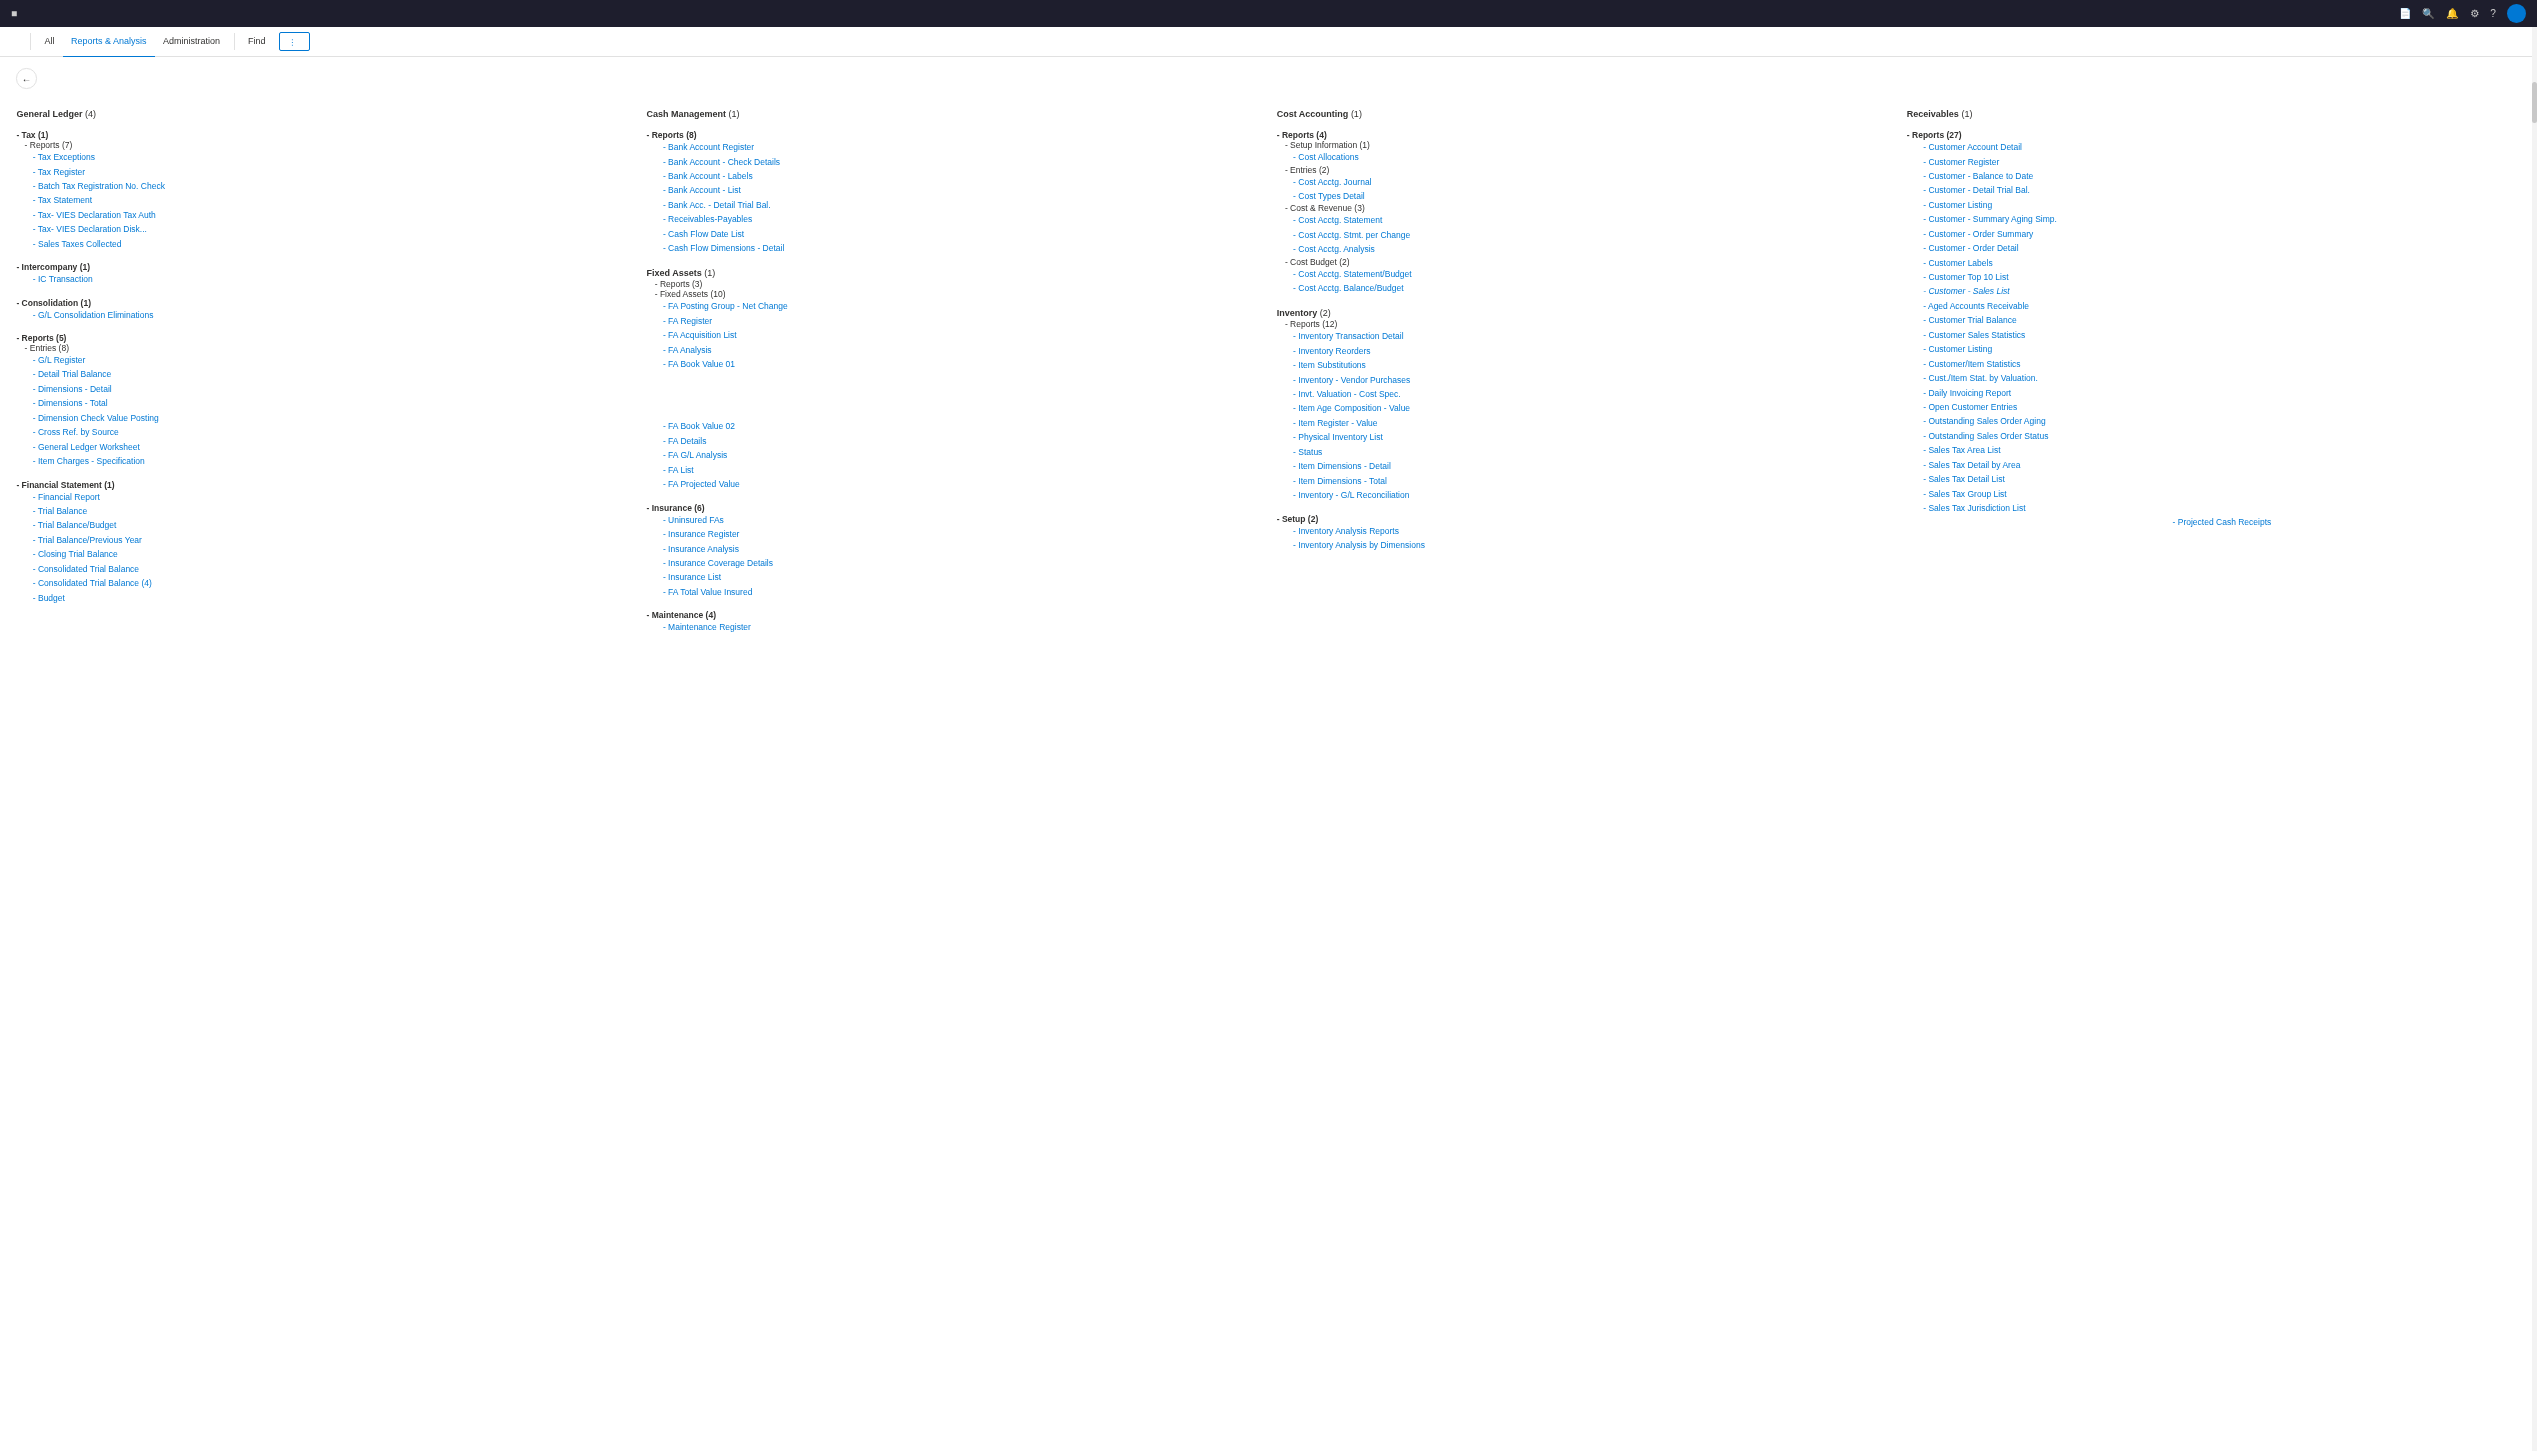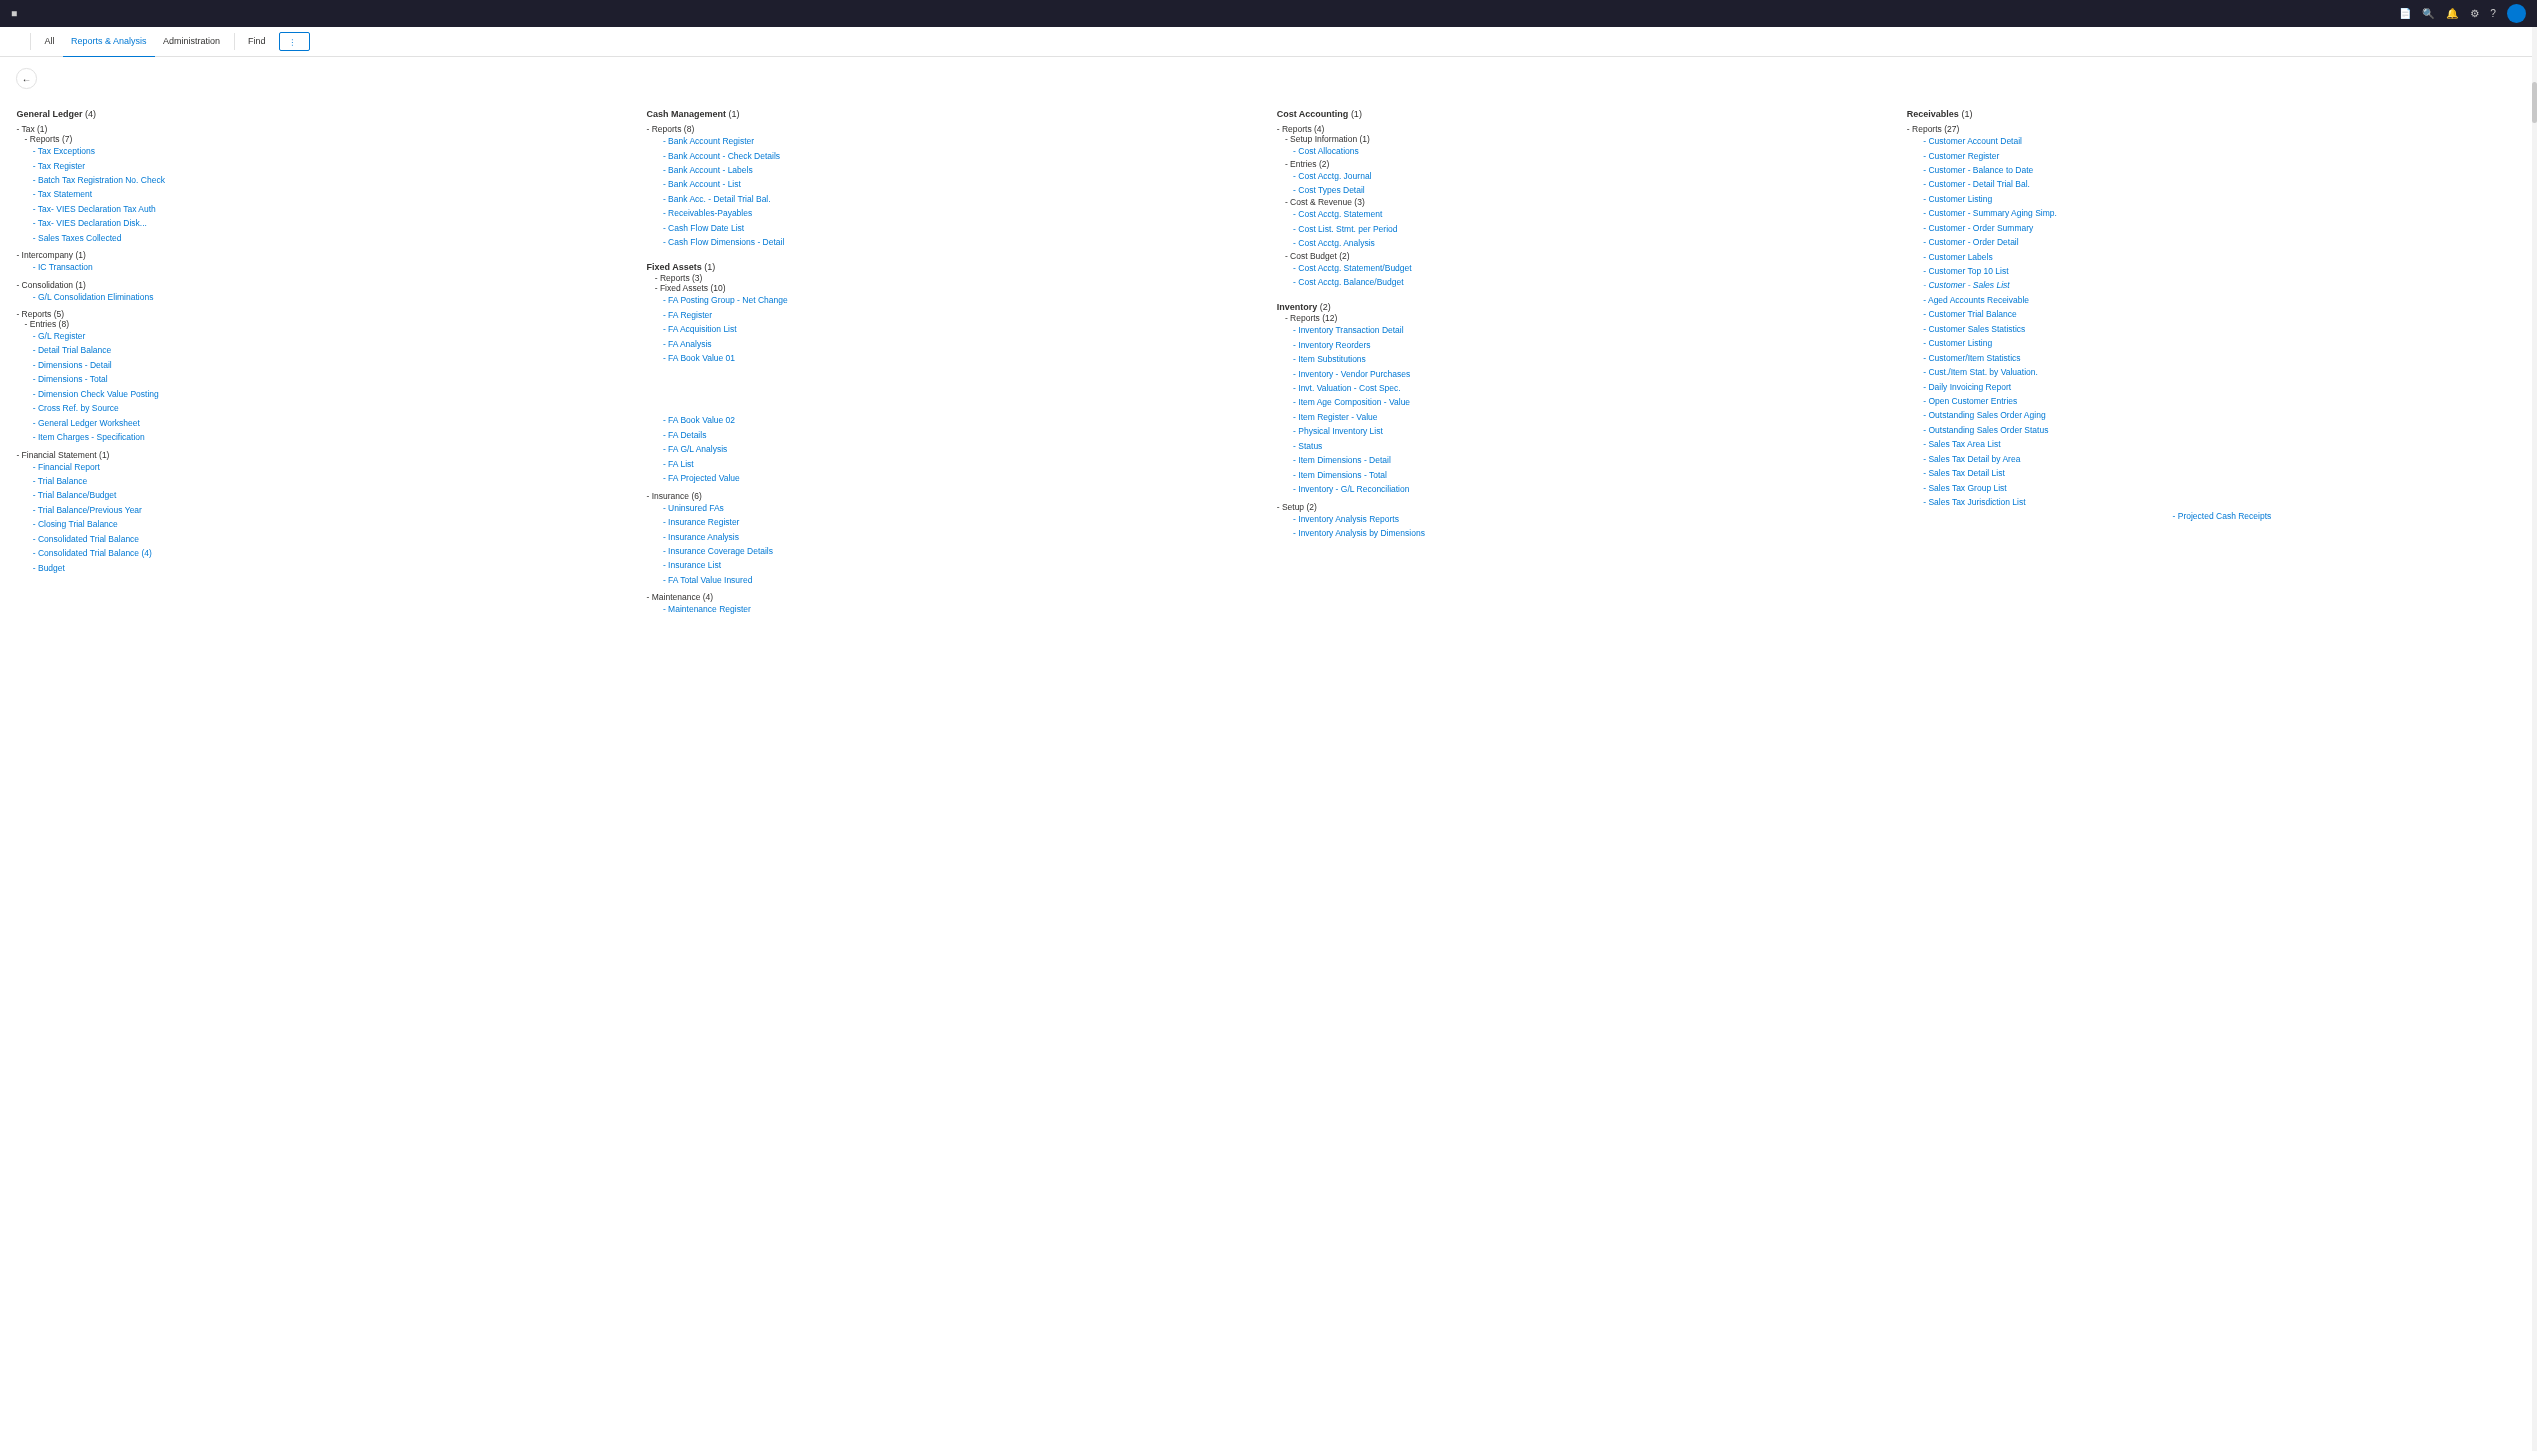--- a/index.html
+++ b/index.html
@@ -99,22 +99,23 @@
       font-size: 9px;
       color: #323130;
       margin-top: 9.6px;
       margin-bottom: 1.4px;
     }
     .section-count { font-weight: 400; }
 
     .group-label {
       font-size: 8.5px;
       color: #323130;
-      margin-top: 5px;
+      margin-top: 11px;
       padding-left: 0;
+      font-weight: bold;
     }
     .sub-group-label {
       font-size: 8.5px;
       color: #323130;
       padding-left: 8.2px;
     }
 
     .link-item {
       font-size: 8.5px;
       color: #0078d4;
@@ -251,21 +252,21 @@
     <div>
       <div class="section-title"><span style="color:#323130">Cost Accounting</span> <span class="section-count" style="font-weight:400;color:#323130">(1)</span></div>
       <div class="group-label">- Reports (4)</div>
       <div class="sub-group-label" style="padding-left: 8.2px;">- Setup Information (1)</div>
       <div class="link-item" style="padding-left: 16.4px;">- Cost Allocations</div>
       <div class="sub-group-label" style="padding-left: 8.2px;">- Entries (2)</div>
       <div class="link-item" style="padding-left: 16.4px;">- Cost Acctg. Journal</div>
       <div class="link-item" style="padding-left: 16.4px;">- Cost Types Detail</div>
       <div class="sub-group-label" style="padding-left: 8.2px;">- Cost &amp; Revenue (3)</div>
       <div class="link-item" style="padding-left: 16.4px;">- Cost Acctg. Statement</div>
-      <div class="link-item" style="padding-left: 16.4px;">- Cost List. Stmt. per Period</div>
+      <div class="link-item" style="padding-left: 16.4px;">- Cost Acctg. Stmt. per Change</div>
       <div class="link-item" style="padding-left: 16.4px;">- Cost Acctg. Analysis</div>
       <div class="sub-group-label" style="padding-left: 8.2px;">- Cost Budget (2)</div>
       <div class="link-item" style="padding-left: 16.4px;">- Cost Acctg. Statement/Budget</div>
       <div class="link-item" style="padding-left: 16.4px;">- Cost Acctg. Balance/Budget</div>
       <div class="section-title" style="margin-top: 12.3px;"><span>Inventory </span><span class="section-count">(2)</span></div>
       <div class="sub-group-label" style="padding-left: 8.2px;">- Reports (12)</div>
       <div class="link-item" style="padding-left: 16.4px;">- Inventory Transaction Detail</div>
       <div class="link-item" style="padding-left: 16.4px;">- Inventory Reorders</div>
       <div class="link-item" style="padding-left: 16.4px;">- Item Substitutions</div>
       <div class="link-item" style="padding-left: 16.4px;">- Inventory - Vendor Purchases</div>

